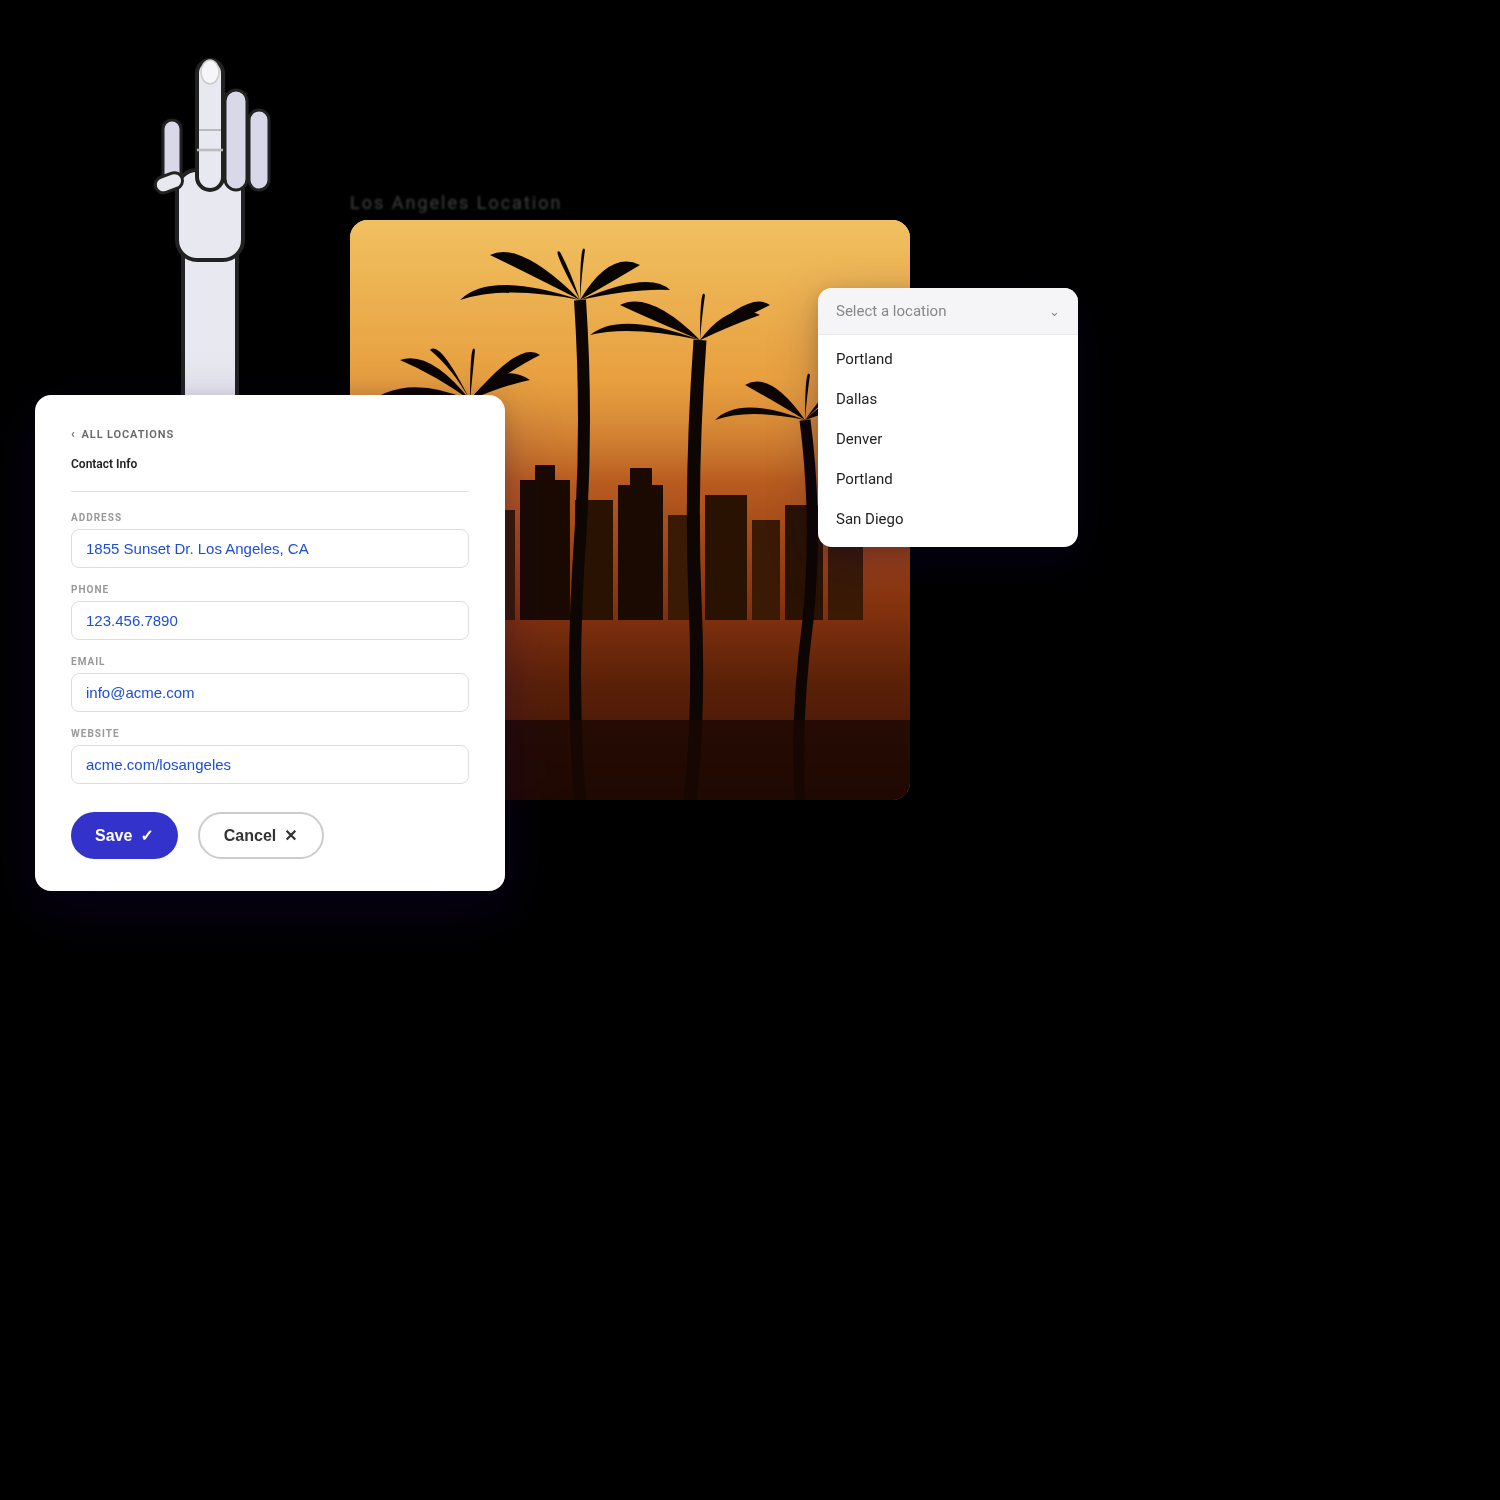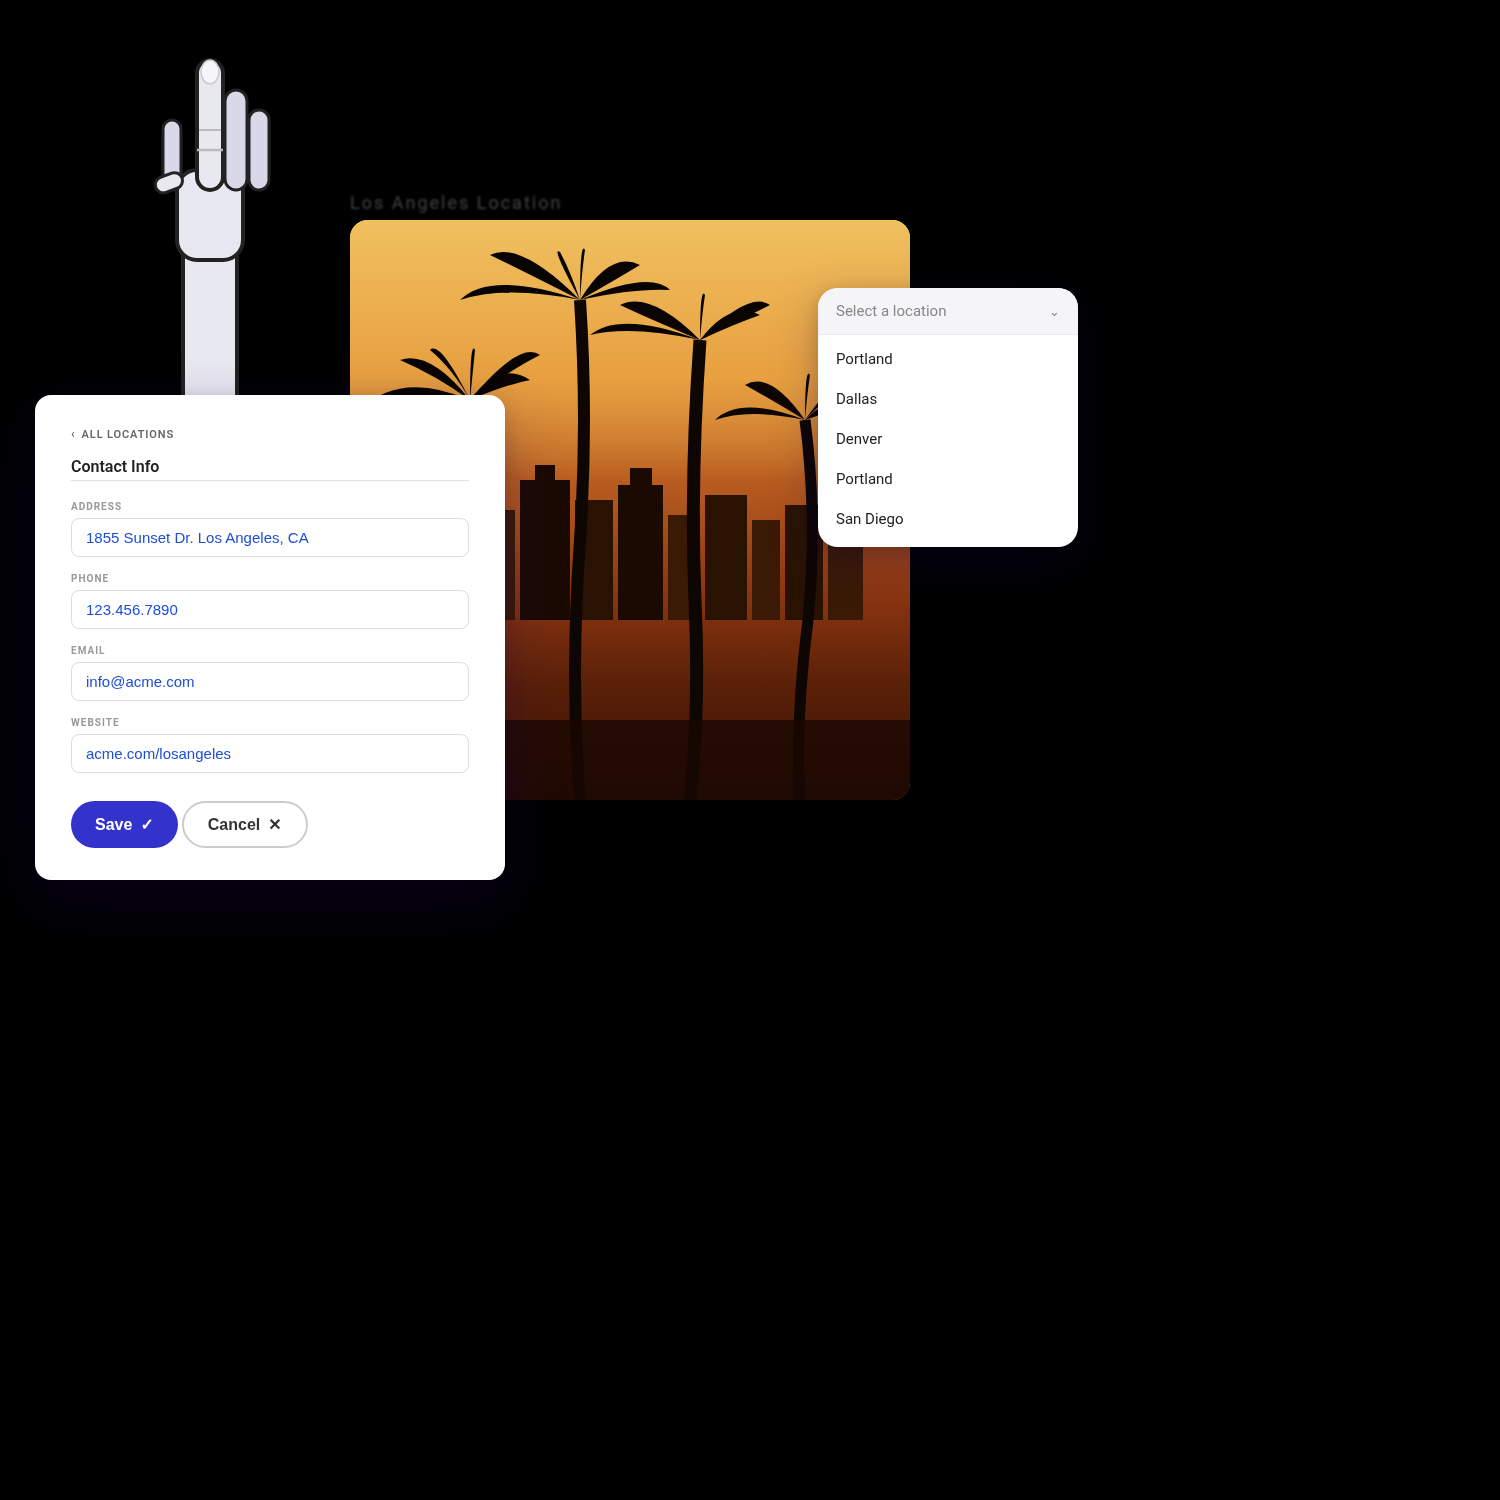--- a/index.html
+++ b/index.html
@@ -99,24 +99,24 @@
     }
 
     .form-title {
       font-size: 26px;
       font-weight: 800;
       color: #111;
       margin-bottom: 24px;
     }
 
     .section-label {
-      font-size: 16px;
+      font-size: 12px;
       font-weight: 600;
       color: #222;
-      margin-bottom: 4px;
+      margin-bottom: 20px;
     }
 
     .divider {
       border: none;
       border-top: 1px solid #e0e0e0;
       margin-bottom: 20px;
     }
 
     .field-group {
       margin-bottom: 16px;
@@ -137,21 +137,21 @@
       border: 1.5px solid #ddd;
       border-radius: 8px;
       font-size: 15px;
       color: #1d4ed8;
       background: #fff;
       outline: none;
     }
 
     .form-actions {
       display: flex;
-      gap: 4px;
+      gap: 20px;
       margin-top: 28px;
     }
 
     .btn-save {
       display: flex;
       align-items: center;
       gap: 8px;
       padding: 12px 24px;
       background: #3333cc;
       color: #fff;
@@ -176,21 +176,21 @@
       cursor: pointer;
     }
 
     
     .dropdown-card {
       position: absolute;
       top: 288px;
       left: 818px;
       width: 260px;
       background: #fff;
-      border-radius: 20px;
+      border-radius: 14px;
       box-shadow: 0 15px 50px rgba(20, 0, 80, 0.25), 0 4px 16px rgba(0,0,0,0.15);
       z-index: 40;
       overflow: hidden;
       padding-bottom: 8px;
     }
 
     .dropdown-trigger {
       display: flex;
       align-items: center;
       justify-content: space-between;

